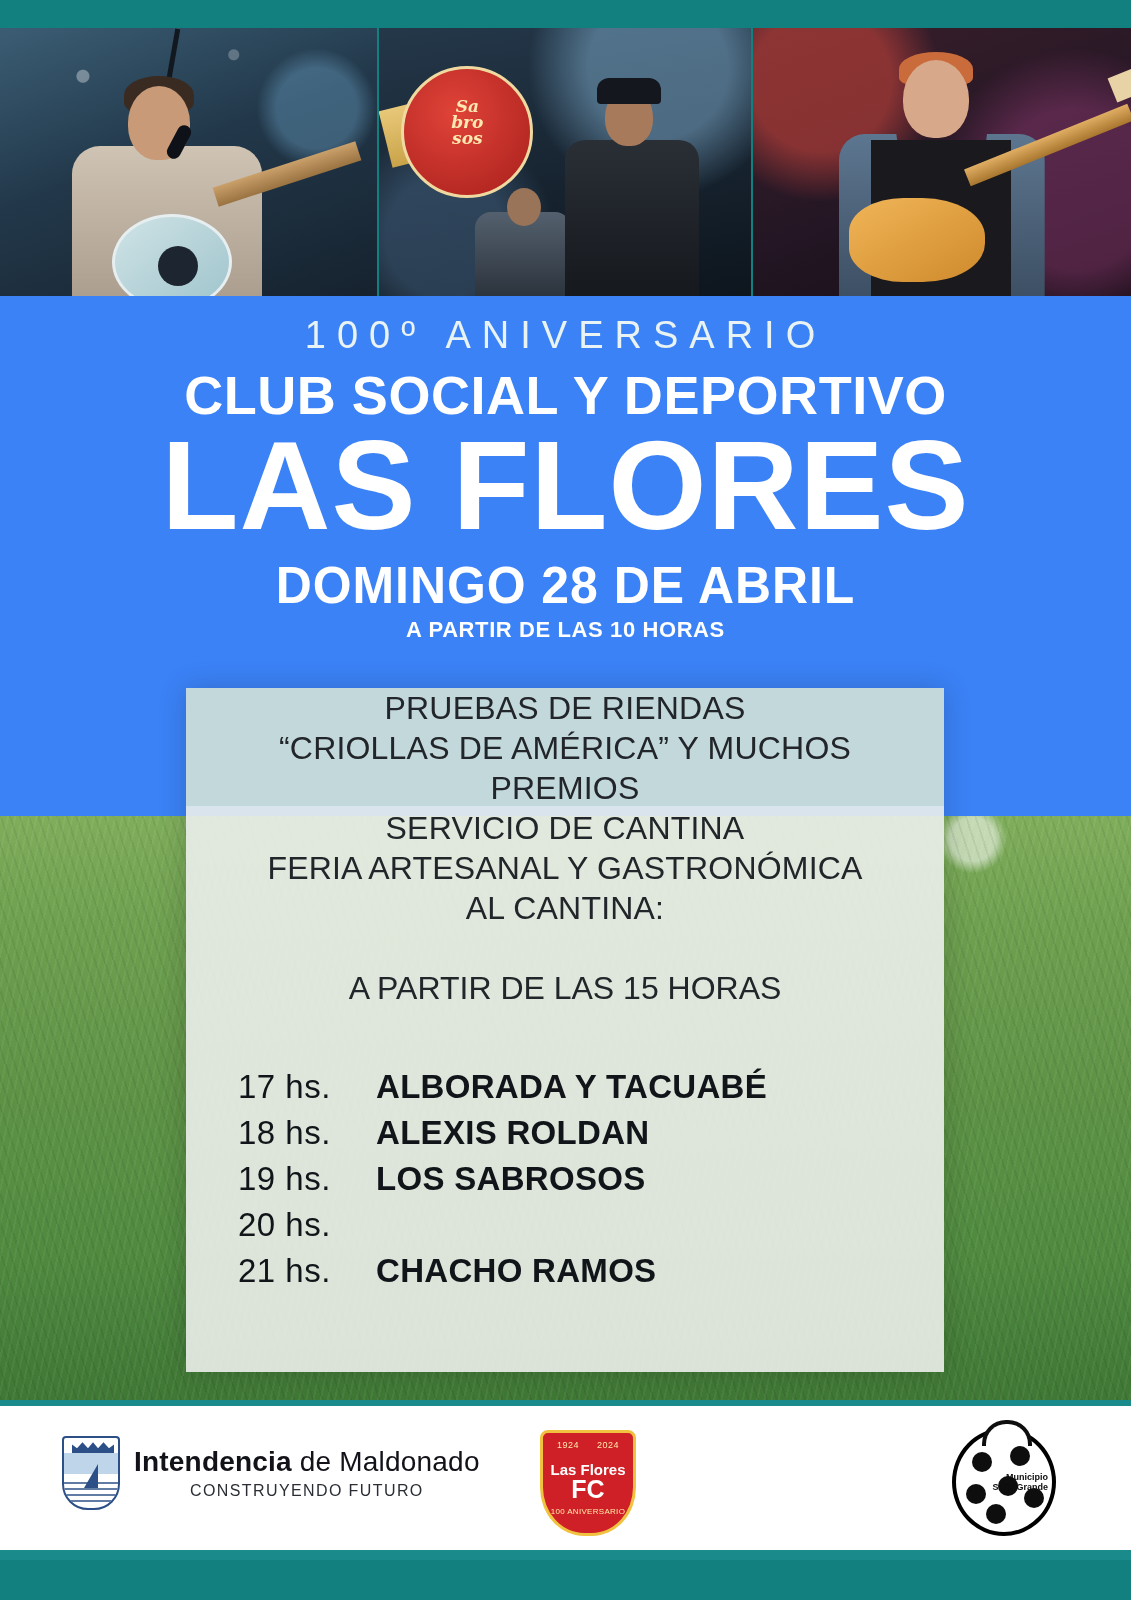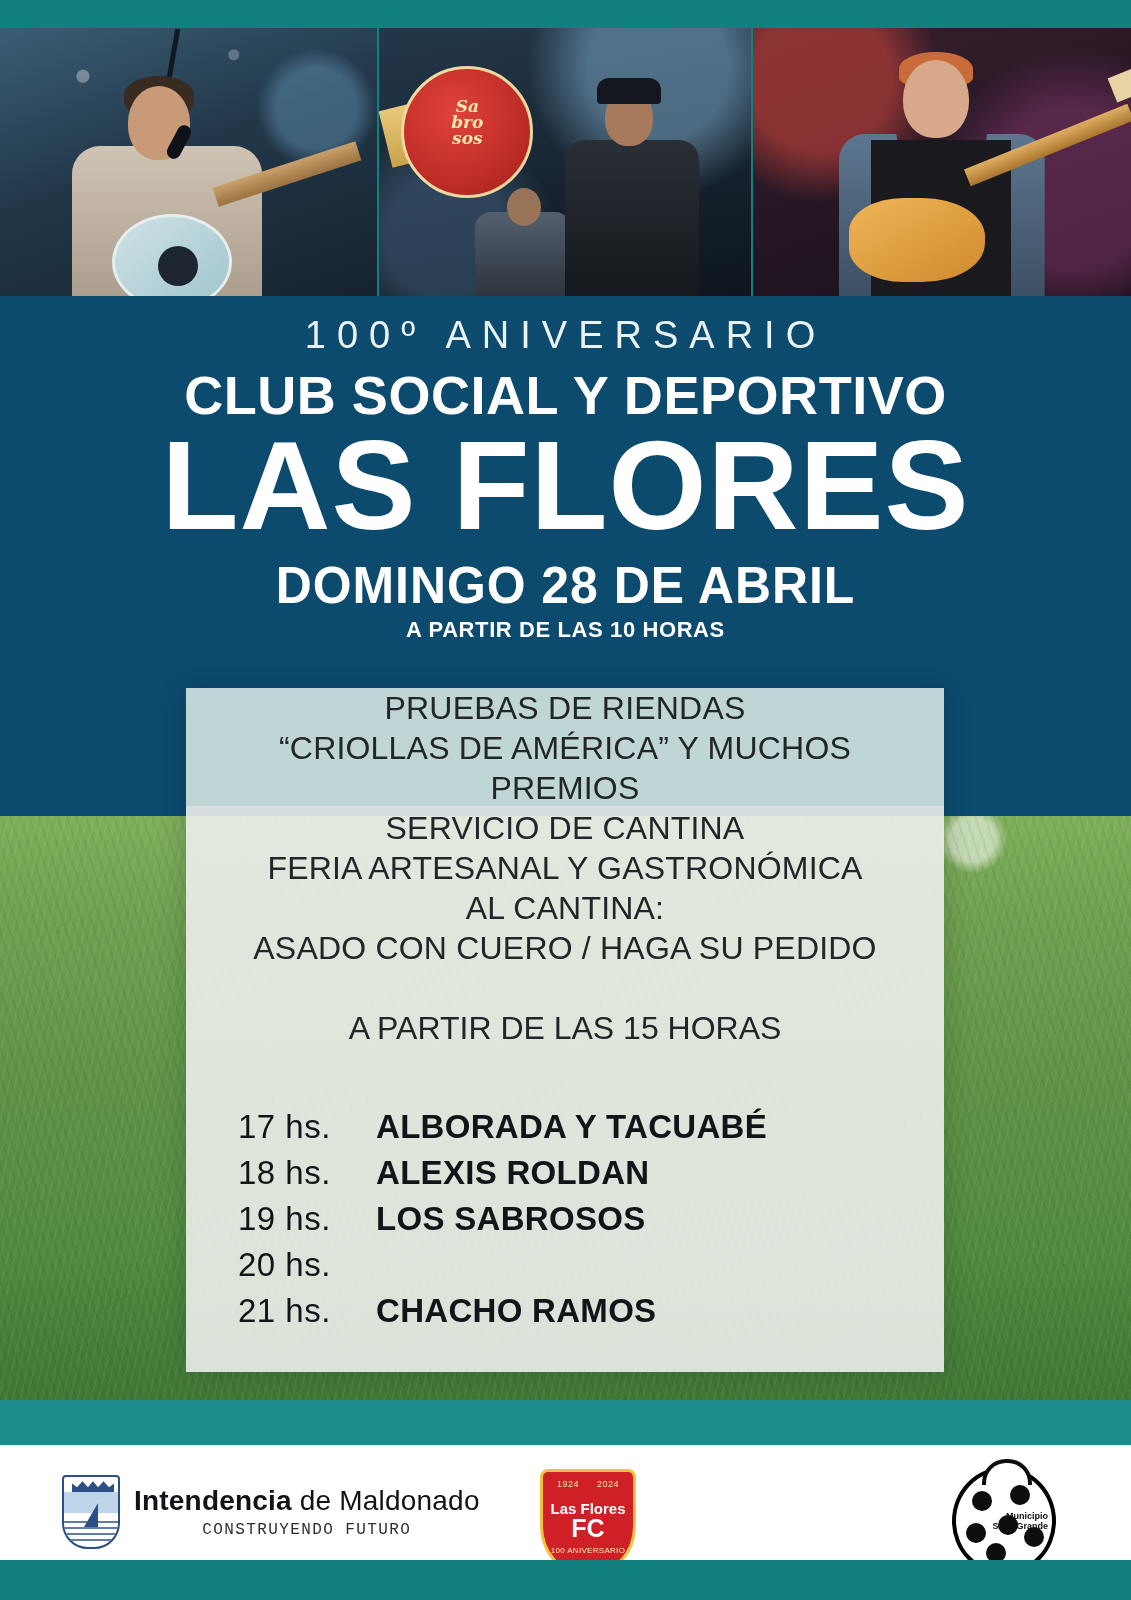--- a/index.html
+++ b/index.html
@@ -199,21 +199,21 @@
     transform: rotate(-22deg);
     background: #e8d3a7;
   }
 
   
   .title-block {
     position: absolute;
     top: 296px; left: 0;
     width: 1131px;
     height: 520px;
-    background: #0c4a6e;
+    background: #3b82f6;
     text-align: center;
     color: #ffffff;
   }
   .anniversary {
     margin-top: 18px;
     font-size: 38px;
     letter-spacing: 11px;
     font-weight: 400;
     color: #e9f3f3;
     font-family: "Liberation Sans", sans-serif;
@@ -317,21 +317,21 @@
     letter-spacing: 0.5px;
   }
   .lineup-act {
     font-weight: bold;
     letter-spacing: 0.3px;
   }
 
   
   .footer {
     position: absolute;
-    top: 1445px; left: 0;
+    top: 1406px; left: 0;
     width: 1131px;
     height: 144px;
     background: #ffffff;
   }
   .footer-inner {
     position: relative;
     width: 100%; height: 100%;
     display: flex;
     align-items: center;
   }
@@ -365,21 +365,21 @@
     position: absolute; bottom: 6px; left: 0; width: 100%; height: 20px;
     background: repeating-linear-gradient(180deg,#2b4f86 0 2px, transparent 2px 6px);
     opacity: .75;
   }
   .im-text .im-main {
     font-size: 28px; font-weight: bold; color: #111318; letter-spacing: .2px;
   }
   .im-text .im-main .light { font-weight: normal; }
   .im-text .im-sub {
     margin-top: 4px;
-    font-size: 16px; color: #2a2e34; letter-spacing: 1.4px; text-align: center; font-family: Liberation Mono, monospace;
+    font-size: 16px; color: #2a2e34; letter-spacing: 1.4px; text-align: center;
   }
 
   
   .club-shield {
     position: absolute; left: 540px; top: 24px;
     width: 96px; height: 106px;
     background: #cf2027;
     border: 3px solid #f0c240;
     border-radius: 8px 8px 46% 46%;
     color: #ffffff;
@@ -501,21 +501,20 @@
   <div class="info-panel">
     <div class="upper-tint"></div>
 
     <div class="info-text">
       <div>PRUEBAS DE RIENDAS</div>
       <div>“CRIOLLAS DE AMÉRICA” Y MUCHOS</div>
       <div>PREMIOS</div>
       <div>SERVICIO DE CANTINA</div>
       <div>FERIA ARTESANAL Y GASTRONÓMICA</div>
       <div>AL CANTINA:</div>
-      <div>ASADO CON CUERO / HAGA SU PEDIDO</div>
     </div>
 
     <div class="info-gap"></div>
     <div class="afternoon">A PARTIR DE LAS 15 HORAS</div>
 
     <div class="lineup">
       <div class="lineup-row">
         <div class="lineup-time">17 hs.</div>
         <div class="lineup-act">ALBORADA Y TACUABÉ</div>
       </div>

